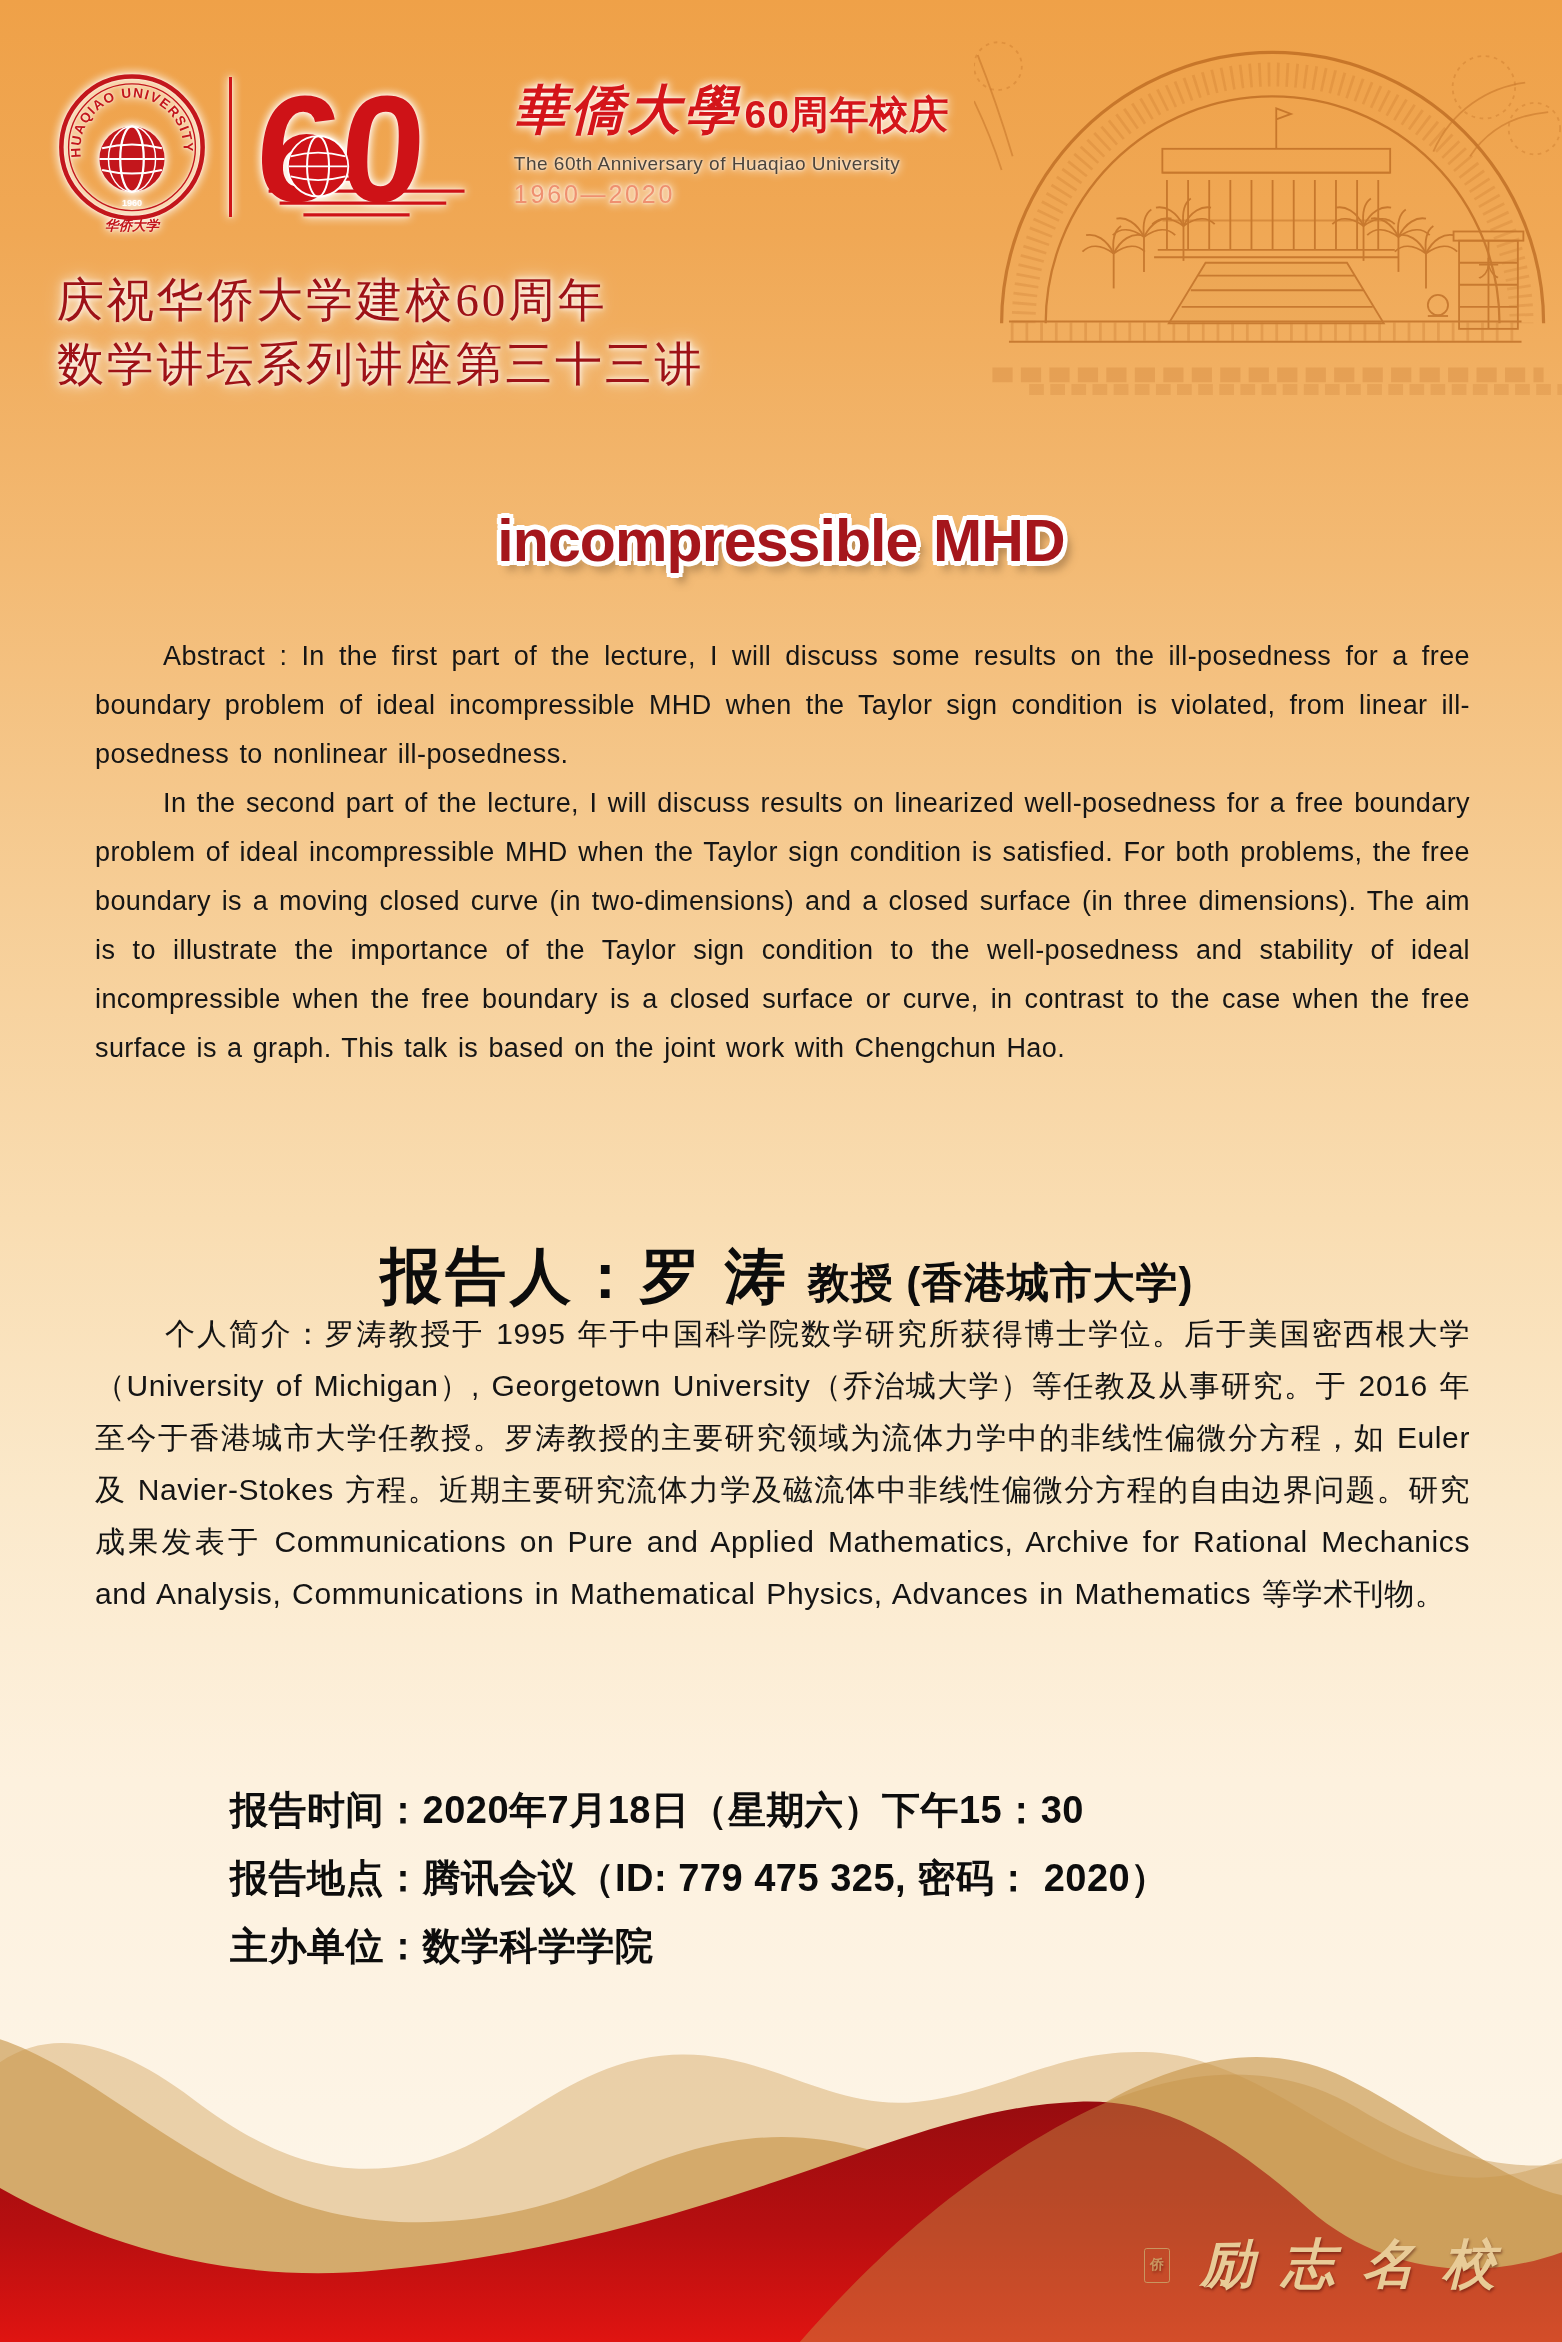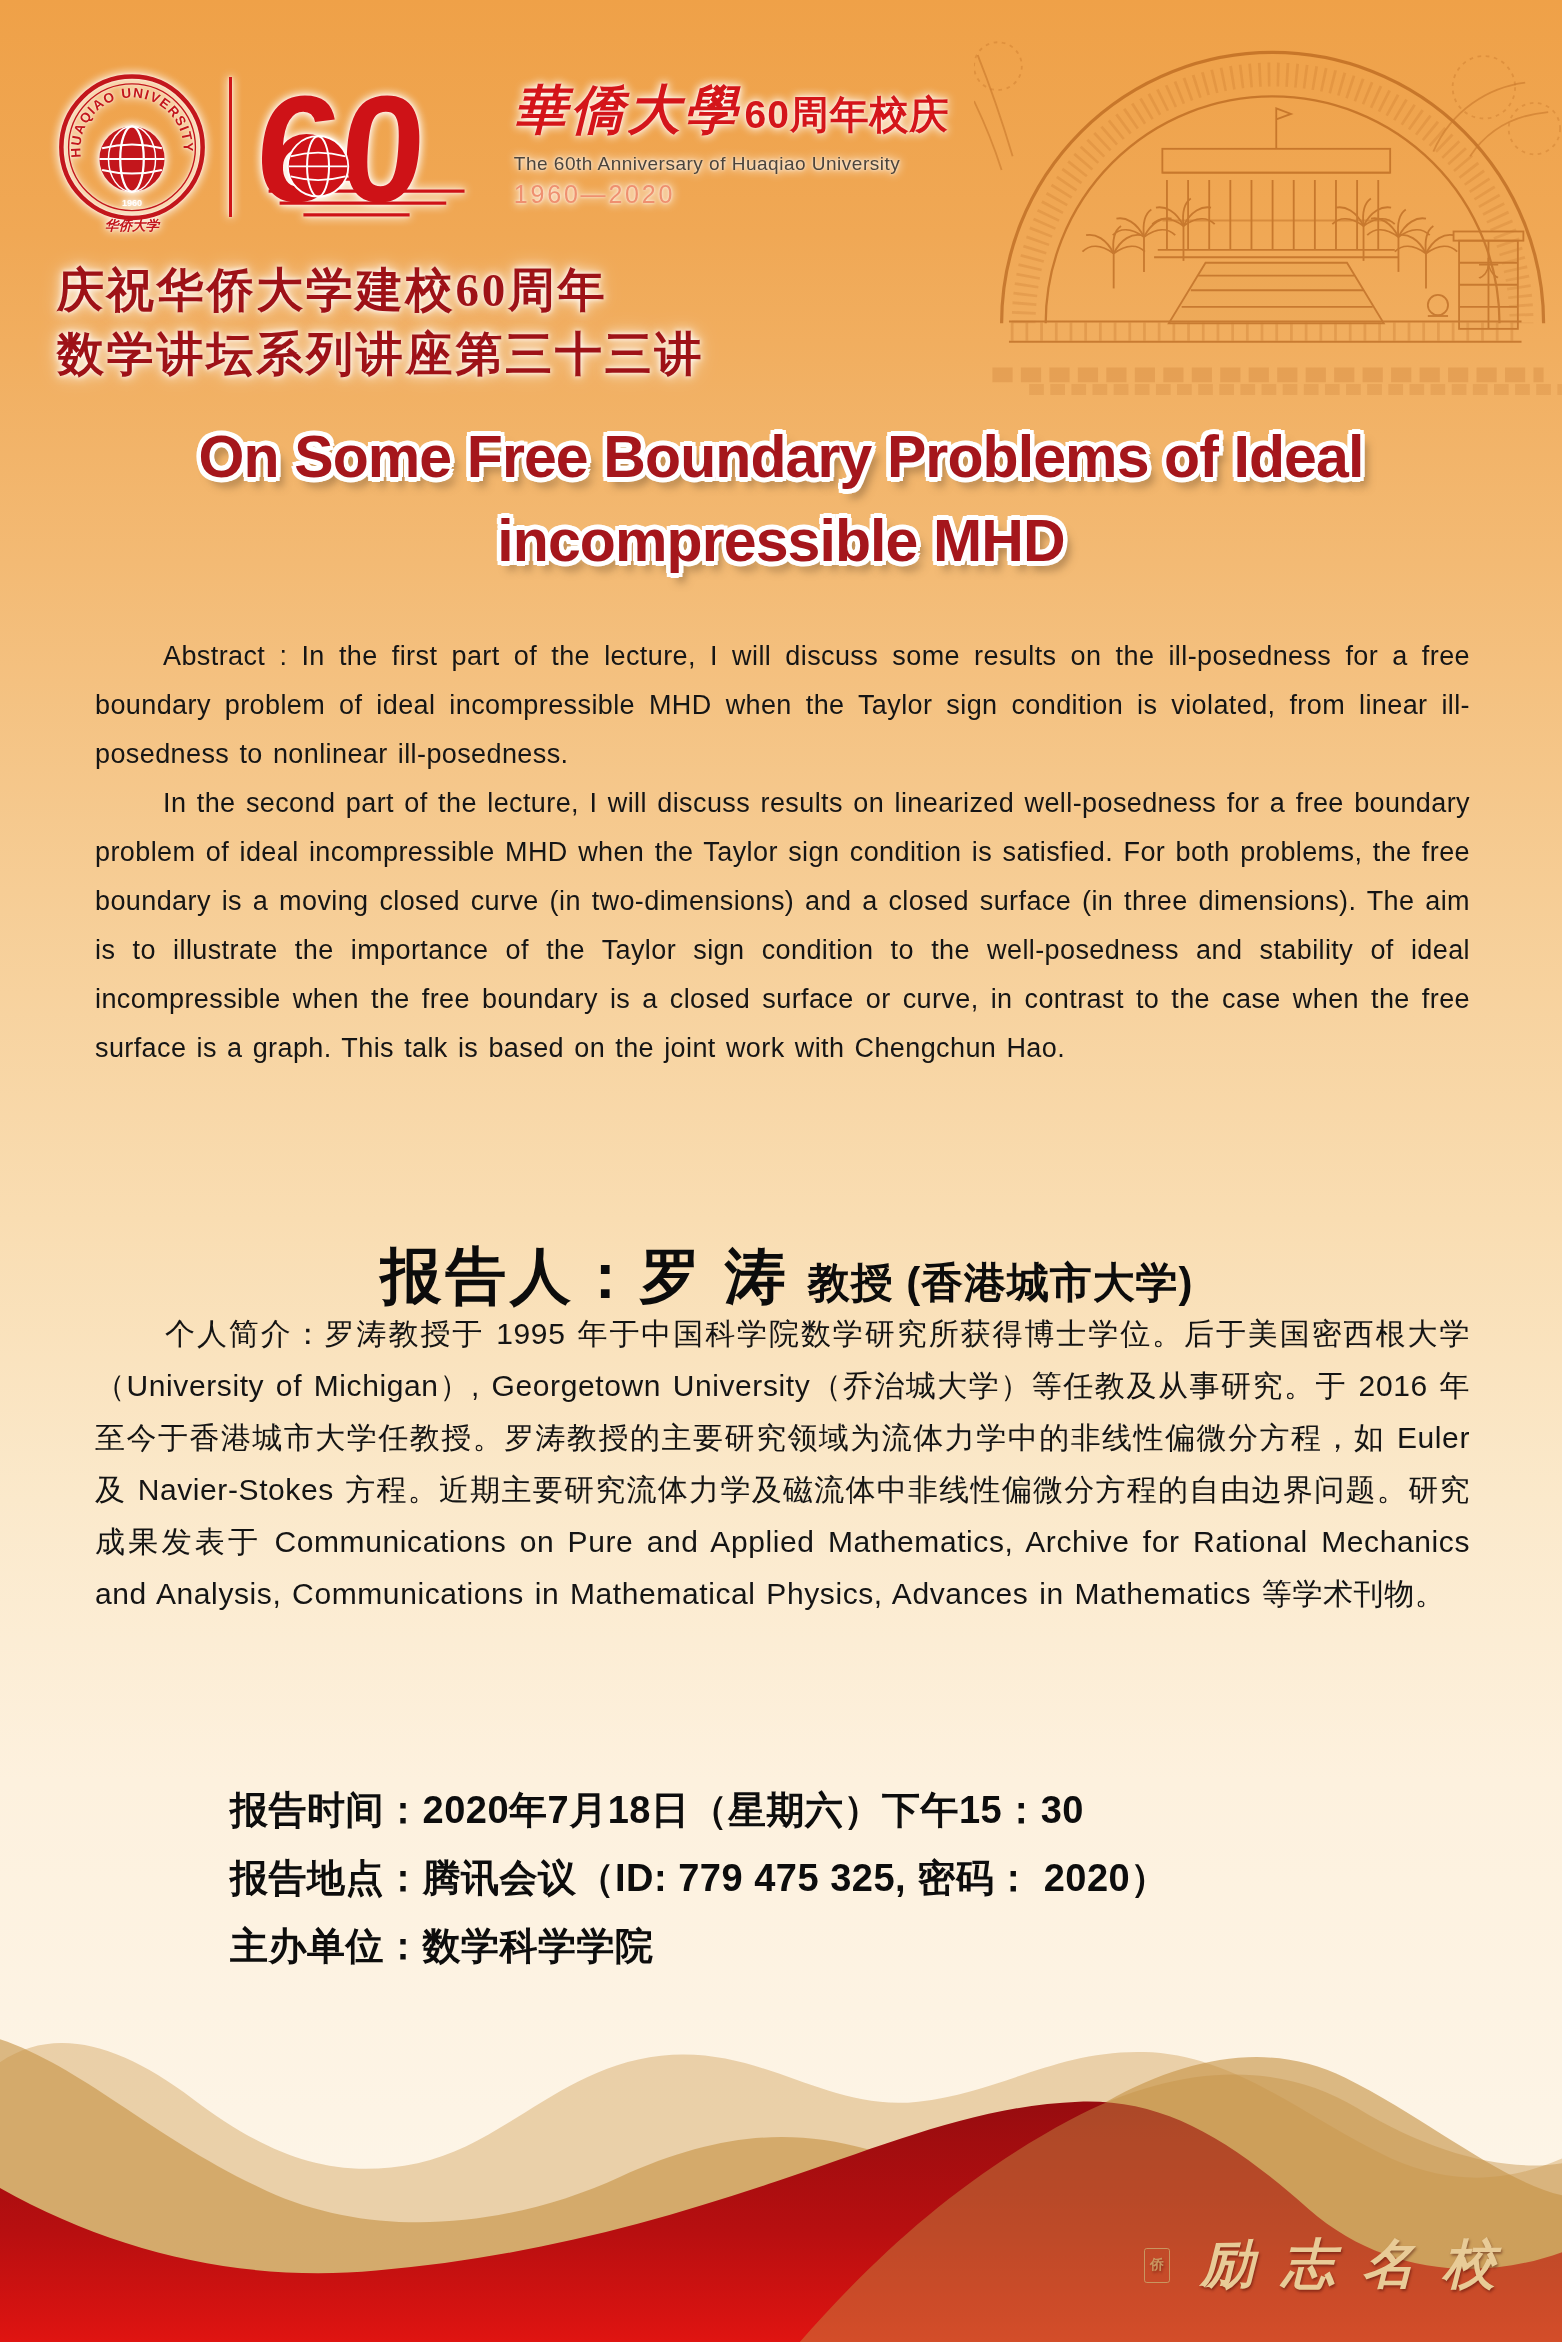--- a/index.html
+++ b/index.html
@@ -25,22 +25,22 @@
   .logo60-svg{width:231px;height:174px;margin-top:11px;}
   .anniv-text{margin-left:31px;margin-top:24px;}
   .anniv-line1{display:flex;align-items:baseline;color:#d4151a;}
   .calligraphy{font-family:"Liberation Serif", serif;font-style:italic;font-weight:bold;
                font-size:53px;letter-spacing:3.7px;}
   .anniv-cn{font-weight:bold;font-size:39px;margin-left:4px;letter-spacing:0.9px;}
   .anniv-en{font-size:19px;color:#4b443c;margin-top:5.5px;letter-spacing:0.5px;}
   .anniv-years{font-size:25px;color:#ef9070;margin-top:5.5px;letter-spacing:2.8px;}
 
   
-  .banner{position:absolute;left:57px;top:258px;
-          font-family:"Liberation Serif", serif;font-weight:bold;
+  .banner{position:absolute;left:57px;top:268px;
+          font-family:"Liberation Serif", serif;font-weight:normal;
           font-size:47px;line-height:64px;letter-spacing:2.8px;color:#9e1217;
           text-shadow:0 0 5.5px #fff,0 0 11px rgba(255,255,255,.95),0 0 20px rgba(255,255,255,.7);}
 
   
   .title{position:absolute;left:0;top:415px;width:100%;margin:0;text-align:center;
          font-size:59px;font-weight:900;line-height:84px;letter-spacing:-0.9px;color:#a5161c;
          text-shadow:
            -3.7px -3.7px 0 #fff, 3.7px -3.7px 0 #fff, -3.7px 3.7px 0 #fff, 3.7px 3.7px 0 #fff,
            0 -4.6px 0 #fff, 0 4.6px 0 #fff, -4.6px 0 0 #fff, 4.6px 0 0 #fff,
            6.4px 9.2px 8.3px rgba(110,78,45,.55);}
@@ -182,21 +182,21 @@
       <div class="anniv-en">The 60th Anniversary of Huaqiao University</div>
       <div class="anniv-years">1960—2020</div>
     </div>
   </div>
 
   <div class="banner">
     <div>庆祝华侨大学建校60周年</div>
     <div>数学讲坛系列讲座第三十三讲</div>
   </div>
 
-  <h1 class="title"><span>On Some Free Boundary Problems of Ideal</span><br><span>incompressible MHD</span></h1>
+  <h1 class="title"><br><span>incompressible MHD</span></h1>
 
   <div class="abstract">
     <p>Abstract : In the first part of the lecture, I will discuss some results on the ill-posedness for a free boundary problem of ideal incompressible MHD when the Taylor sign condition is violated, from linear ill-posedness to nonlinear ill-posedness.</p>
     <p>In the second part of the lecture, I will discuss results on linearized well-posedness for a free boundary problem of ideal incompressible MHD when the Taylor sign condition is satisfied. For both problems, the free boundary is a moving closed curve (in two-dimensions) and a closed surface (in three dimensions). The aim is to illustrate the importance of the Taylor sign condition to the well-posedness and stability of ideal incompressible when the free boundary is a closed surface or curve, in contrast to the case when the free surface is a graph. This talk is based on the joint work with Chengchun Hao.</p>
   </div>
 
   <div class="speaker">
     <span class="sp-main">报告人：</span><span class="sp-main">罗  涛</span><span class="sp-suffix">教授 (香港城市大学)</span>
   </div>
 

